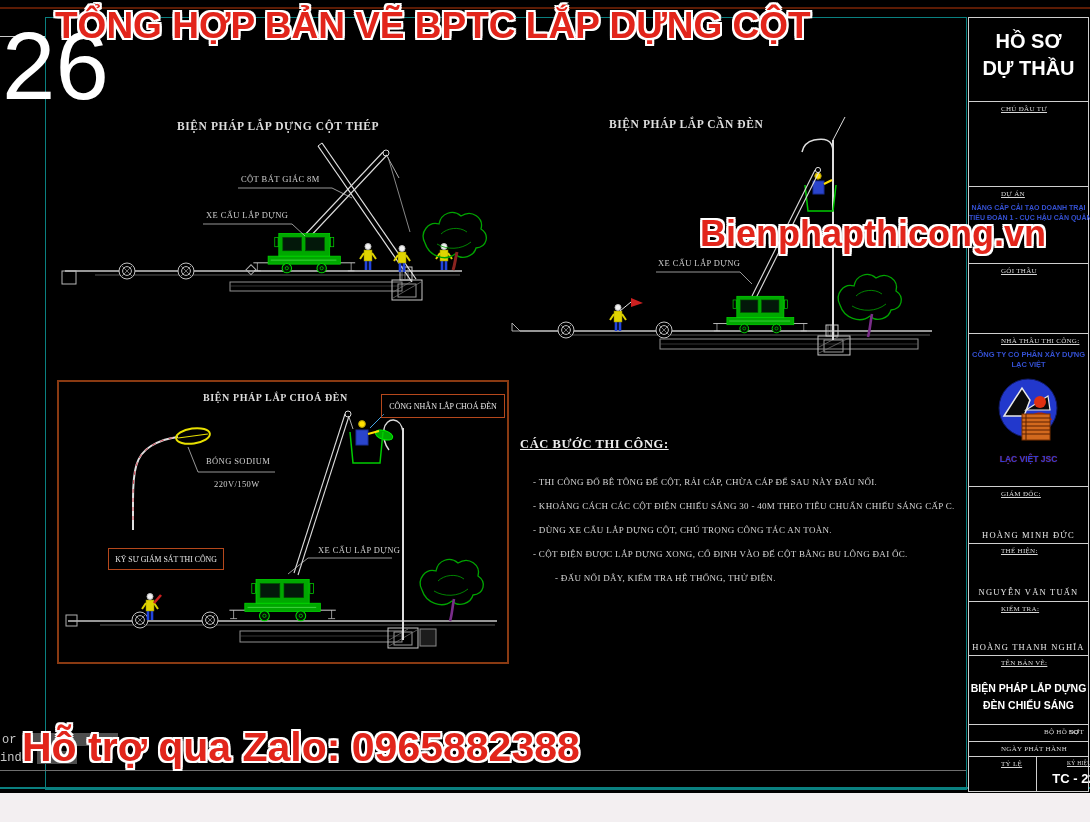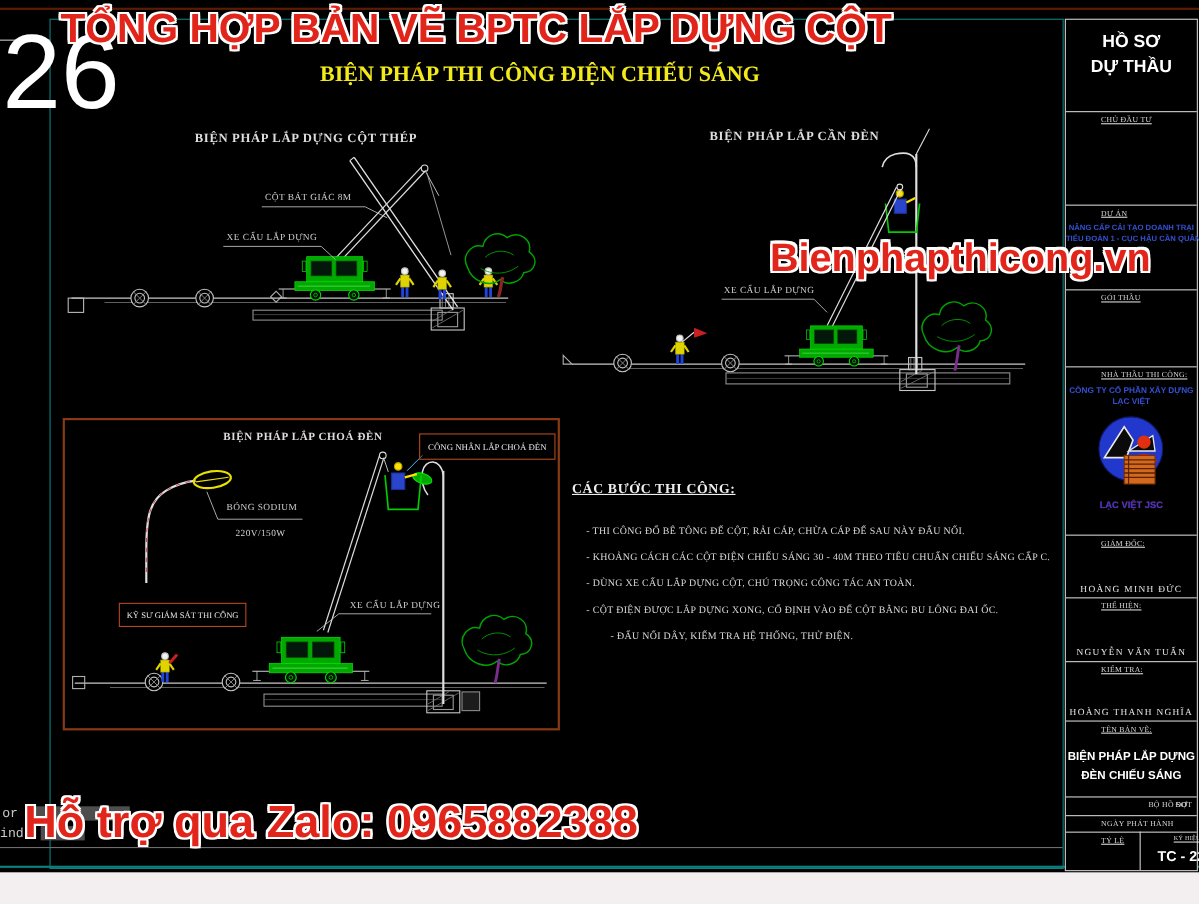--- a/index.html
+++ b/index.html
@@ -216,21 +216,21 @@
       <line x1="384" y1="414" x2="370" y2="428" stroke="#4db8ff" stroke-width=".9"></line>
     </g>
   </svg>
 
   <div class="abs" style="left:57px;top:380px;width:448px;height:280px;border:2px solid #8a3a12;"></div>
 
   <div class="abs cad cad-title" style="left:177px;top:120px;">BIỆN PHÁP LẮP DỰNG CỘT THÉP</div>
   <div class="abs cad cad-label" style="left:241px;top:174px;">CỘT BÁT GIÁC 8M</div>
   <div class="abs cad cad-label" style="left:206px;top:210px;">XE CẨU LẮP DỰNG</div>
 
-  <div class="abs cad cad-title" style="left:645px;top:118px;font-family:Liberation Serif, serif;">BIỆN PHÁP LẮP CẦN ĐÈN</div>
+  <div class="abs cad cad-title" style="left:609px;top:118px;font-family:Liberation Serif, serif;">BIỆN PHÁP LẮP CẦN ĐÈN</div>
   <div class="abs cad cad-label" style="left:658px;top:258px;">XE CẨU LẮP DỰNG</div>
 
   <div class="abs cad cad-title" style="left:203px;top:392px;font-size:10px;text-align:right;">BIỆN PHÁP LẮP CHOÁ ĐÈN</div>
   <div class="orange-box" style="left:381px;top:394px;width:122px;height:22px;font-size:8px;">
     <span>CÔNG NHÂN LẮP CHOÁ ĐÈN</span>
   </div>
   <div class="abs cad cad-label" style="left:206px;top:456px;">BÓNG SODIUM</div>
   <div class="abs cad cad-label" style="left:214px;top:479px;">220V/150W</div>
   <div class="orange-box" style="left:108px;top:548px;width:114px;height:20px;font-size:7.8px;">
     <span>KỸ SƯ GIÁM SÁT THI CÔNG</span>
@@ -238,21 +238,21 @@
   <div class="abs cad cad-label" style="left:318px;top:545px;">XE CẨU LẮP DỰNG</div>
 
   <div class="abs cad" style="left:520px;top:437px;font-size:12.5px;font-weight:bold;text-decoration:underline;letter-spacing:.6px;color:#eee;">CÁC BƯỚC THI CÔNG:</div>
   <div class="abs steps-item" style="left:533px;top:477px;">- THI CÔNG ĐỔ BÊ TÔNG ĐẾ CỘT, RẢI CÁP, CHỪA CÁP ĐỂ SAU NÀY ĐẤU NỐI.</div>
   <div class="abs steps-item" style="left:533px;top:501px;">- KHOẢNG CÁCH CÁC CỘT ĐIỆN CHIẾU SÁNG 30 - 40M THEO TIÊU CHUẨN CHIẾU SÁNG CẤP C.</div>
   <div class="abs steps-item" style="left:533px;top:525px;">- DÙNG XE CẨU LẮP DỰNG CỘT, CHÚ TRỌNG CÔNG TÁC AN TOÀN.</div>
   <div class="abs steps-item" style="left:533px;top:549px;">- CỘT ĐIỆN ĐƯỢC LẮP DỰNG XONG, CỐ ĐỊNH VÀO ĐẾ CỘT BẰNG BU LÔNG ĐAI ỐC.</div>
   <div class="abs steps-item" style="left:533px;top:573px;margin-left:22px;">- ĐẤU NỐI DÂY, KIỂM TRA HỆ THỐNG, THỬ ĐIỆN.</div>
 
   <div class="abs" style="left:968px;top:17px;width:119px;height:773px;border:1px solid #cfcfcf;background:#000;">
-    <div class="abs" style="left:0;top:10px;width:100%;text-align:center;color:#fff;font-weight:800;font-size:16px;line-height:1.35;font-family:'Liberation Sans',sans-serif;">
+    <div class="abs" style="left:0;top:10px;width:100%;text-align:center;color:#fff;font-weight:800;font-size:20px;line-height:1.35;font-family:'Liberation Sans',sans-serif;">
       <div>HỒ SƠ</div>
       <div>DỰ THẦU</div>
     </div>
     <div class="hline" style="top:83px;"></div>
     <div class="abs tb-label" style="left:4px;top:87px;">CHỦ ĐẦU TƯ</div>
     <div class="hline" style="top:168px;"></div>
     <div class="abs tb-label" style="left:4px;top:172px;">DỰ ÁN</div>
     <div class="abs tb-blue" style="left:0;top:186px;">NÂNG CẤP CẢI TẠO DOANH TRẠI</div>
     <div class="abs tb-blue" style="left:0;top:196px;">TIỂU ĐOÀN 1 - CỤC HẬU CẦN QUÂN KHU</div>
     <div class="hline" style="top:245px;"></div>
@@ -305,17 +305,16 @@
   <div class="abs console-line" style="left:2px;top:733px;">
     <span>or</span>
     <span class="graybox" style="width:88px;margin-left:6px;"></span>
   </div>
   <div class="abs console-line" style="left:0px;top:751px;">
     <span>ind</span>
     <span class="graybox" style="width:40px;margin-left:8px;"></span>
   </div>
 
   <div class="abs outline-red" style="left:55px;top:5px;font-size:37px;">TỔNG HỢP BẢN VẼ BPTC LẮP DỰNG CỘT</div>
-  <div class="abs" style="left:291px;top:57px;font-size:20px;font-weight:bold;color:#f2ea1b;font-family:'Liberation Serif',serif;white-space:nowrap;">BIỆN PHÁP THI CÔNG ĐIỆN CHIẾU SÁNG</div>
   <div class="abs outline-red" style="left:700px;top:213px;font-size:36px;">Bienphapthicong.vn</div>
   <div class="abs outline-red" style="left:22px;top:724px;font-size:41px;">Hỗ trợ qua Zalo: 0965882388</div>
 
 </div>
 
 </body></html>

